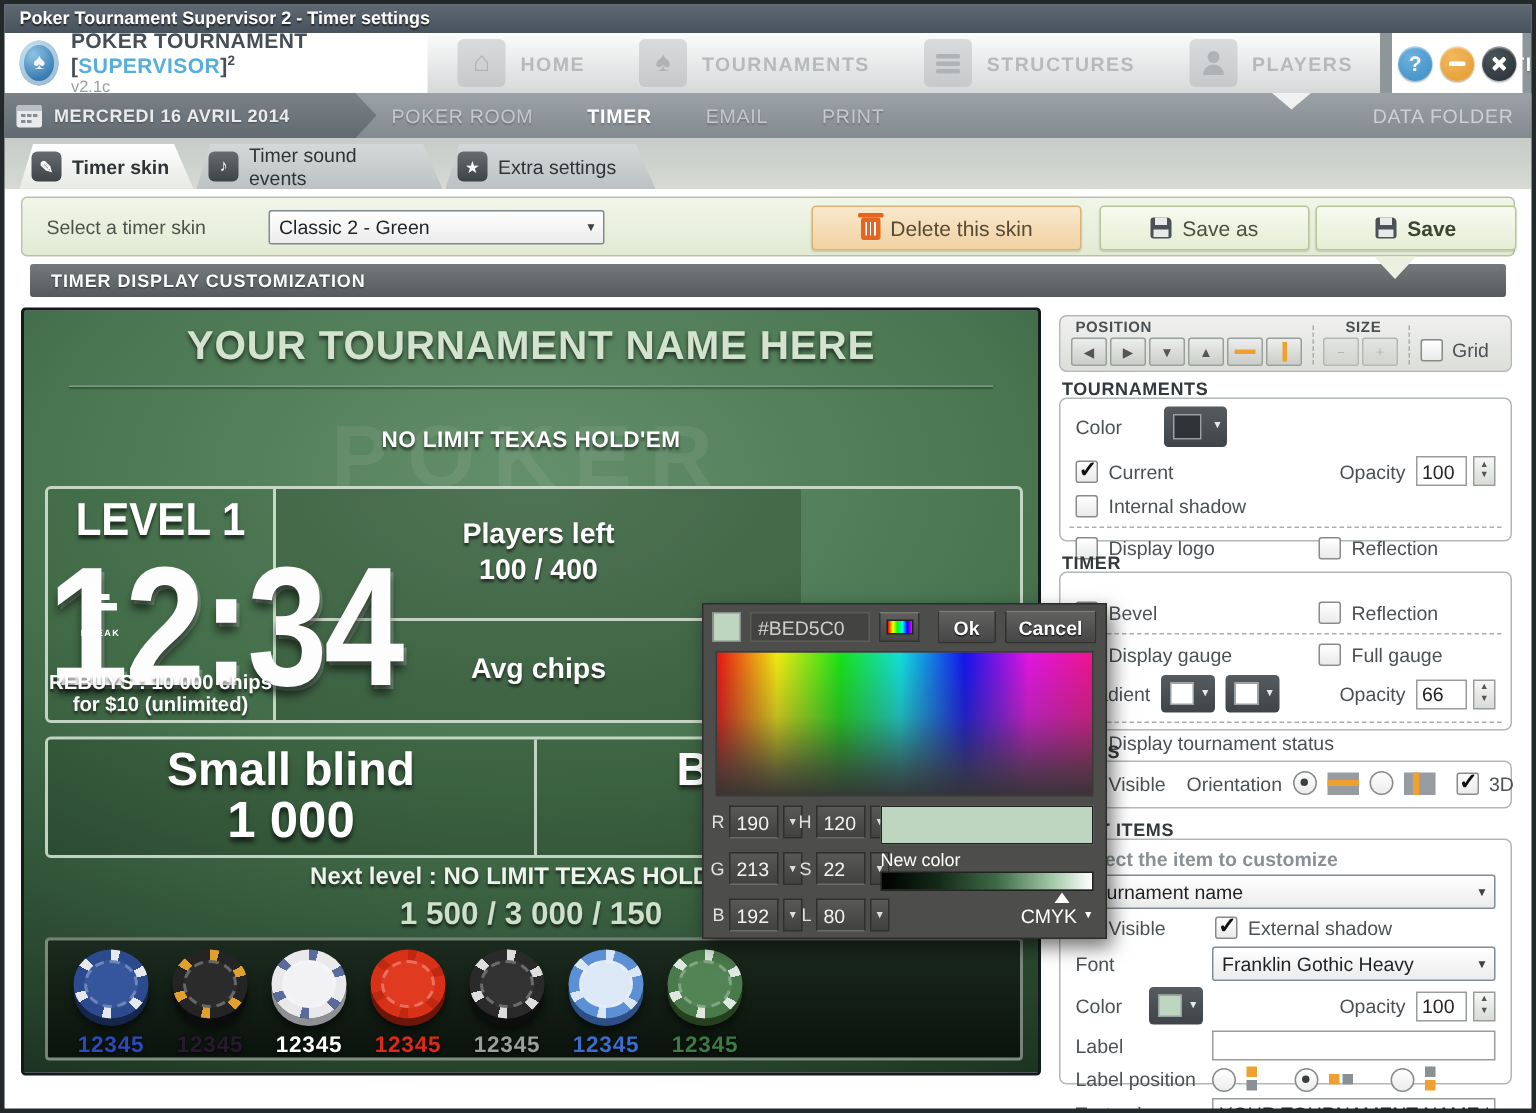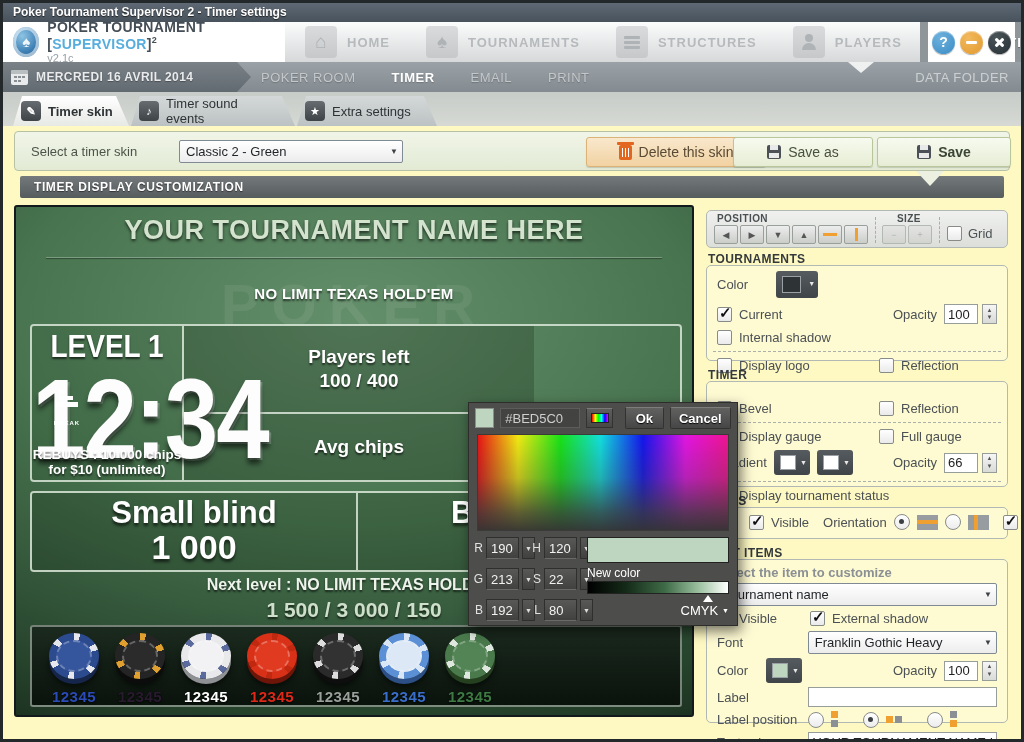--- a/index.html
+++ b/index.html
@@ -1,16 +1,16 @@
 <!DOCTYPE html>
 <html><head>
 <meta charset="utf-8">
 <style>
   html,body{margin:0;padding:0;background:#888;font-family:"Liberation Sans",sans-serif;}
-  #app{position:relative;width:1024px;height:742px;background:#fef9c3;overflow:hidden;
+  #app{position:relative;width:1024px;height:742px;background:#ffffff;overflow:hidden;
        -webkit-user-select:none;user-select:none;}
   #frame{position:absolute;inset:0;border:3px solid #23282b;z-index:60;pointer-events:none;}
 
   
   .titlebar{position:absolute;left:3px;top:3px;right:3px;height:19px;
     background:linear-gradient(#5e6975,#47525c);color:#fff;font-size:12px;font-weight:bold;
     line-height:19px;padding-left:10px;text-shadow:0 1px 1px #222;}
 
   
   .mainnav{position:absolute;left:3px;top:22px;right:3px;height:40px;
@@ -82,21 +82,21 @@
   .skinbar{position:absolute;left:14px;top:131px;width:996px;height:40px;border:1px solid #b7c1a6;border-radius:4px;
     background:linear-gradient(#f1f5e8,#e2ead4);box-sizing:border-box;}
   .skinlabel{position:absolute;left:16px;top:12px;font-size:13px;color:#4c5449;}
   .combo{background:linear-gradient(#ffffff,#ececec);border:1px solid #7f8a95;border-radius:2px;
     display:flex;align-items:center;font-size:13px;color:#1f2326;box-sizing:border-box;justify-content:space-between;}
   .combo .cval{flex:1;padding:0 6px;white-space:nowrap;overflow:hidden;}
   .combo .carr{width:16px;text-align:center;font-size:8px;color:#3d4246;}
   .skincombo{position:absolute;left:164px;top:8px;width:224px;height:23px;}
   .skinbtn{position:absolute;top:5px;height:30px;border-radius:3px;display:flex;align-items:center;justify-content:center;gap:7px;
     font-size:14px;box-sizing:border-box;box-shadow:0 1px 1px rgba(0,0,0,.15);}
-  .btn-delete{left:526px;width:180px;background:linear-gradient(#f9e8cd,#f1d2a2);border:1px solid #dcb277;color:#584a34;margin-left:45px;}
+  .btn-delete{left:526px;width:180px;background:linear-gradient(#f9e8cd,#f1d2a2);border:1px solid #dcb277;color:#584a34;}
   .btn-saveas{left:718px;width:140px;background:linear-gradient(#f7faef,#e6edd4);border:1px solid #b9c69a;color:#49513e;}
   .btn-save{left:862px;width:134px;background:linear-gradient(#f7faf0,#e6edd5);border:1px solid #b9c69a;color:#3c4434;font-weight:bold;}
   .trash{width:13px;height:15px;position:relative;background:#e2661f;border-radius:2px;}
   .trash::before{content:"";position:absolute;left:-2px;top:-3px;right:-2px;height:3px;background:#e2661f;border-radius:1px;}
   .trash::after{content:"";position:absolute;left:3px;top:3px;width:7px;height:9px;
     background:linear-gradient(90deg,#fff 0 1px,transparent 1px 3px,#fff 3px 4px,transparent 4px 6px,#fff 6px 7px);}
   .floppy{width:14px;height:14px;position:relative;background:#4b5156;border-radius:2px 3px 2px 2px;}
   .floppy::before{content:"";position:absolute;left:3px;top:0;width:8px;height:5px;background:#e8eaea;}
   .floppy::after{content:"";position:absolute;left:2px;bottom:1px;width:10px;height:5px;background:#e8eaea;}
   .save-notch{position:absolute;left:916px;top:171px;width:0;height:0;z-index:12;
@@ -163,21 +163,21 @@
   .chipwrap{width:56px;display:flex;flex-direction:column;align-items:center;}
   .chip{width:50px;height:46px;border-radius:50%;position:relative;
     background:repeating-conic-gradient(var(--spot) 0 16deg,var(--main) 16deg 60deg);
     box-shadow:0 5px 0 var(--dark),0 8px 6px rgba(0,0,0,.55);}
   .chip::before{content:"";position:absolute;inset:7px;border-radius:50%;background:var(--inner);
     border:2px dashed rgba(255,255,255,.28);box-sizing:border-box;}
   .chipval{margin-top:9px;font-size:15px;font-weight:bold;letter-spacing:.5px;text-shadow:0 1px 2px rgba(0,0,0,.7);}
 
   
   .panel{position:absolute;left:706px;top:205px;width:310px;height:520px;font-size:13px;color:#4b5154;}
-  .pbox{position:absolute;left:0;width:302px;border:1px solid #b2b8b4;border-radius:5px;background:rgba(255,255,255,.25);box-sizing:border-box;padding-left:32px;}
+  .pbox{position:absolute;left:0;width:302px;border:1px solid #b2b8b4;border-radius:5px;background:rgba(255,255,255,.25);box-sizing:border-box;}
   .phead{position:absolute;left:2px;font-size:12px;font-weight:bold;color:#34393c;letter-spacing:.4px;}
   .dashline{border-top:1px dashed #aab0ac;margin:3px 6px;}
   .prow{display:flex;align-items:center;gap:7px;padding:3px 10px;}
   .cb{width:15px;height:15px;border:1px solid #878c87;border-radius:2px;background:linear-gradient(#fff,#eaeaea);
     position:relative;flex:none;box-sizing:border-box;}
   .cb.checked::after{content:"✓";position:absolute;left:1px;top:-4px;font-size:15px;font-weight:bold;color:#101010;}
   .radio{width:14px;height:14px;border:1px solid #878c87;border-radius:50%;background:linear-gradient(#fff,#ececec);position:relative;flex:none;}
   .radio.checked::after{content:"";position:absolute;left:4px;top:4px;width:5px;height:5px;border-radius:50%;background:#3a3f42;}
   .spacer{flex:1;}
   .opacity-group{display:flex;align-items:center;gap:4px;}

